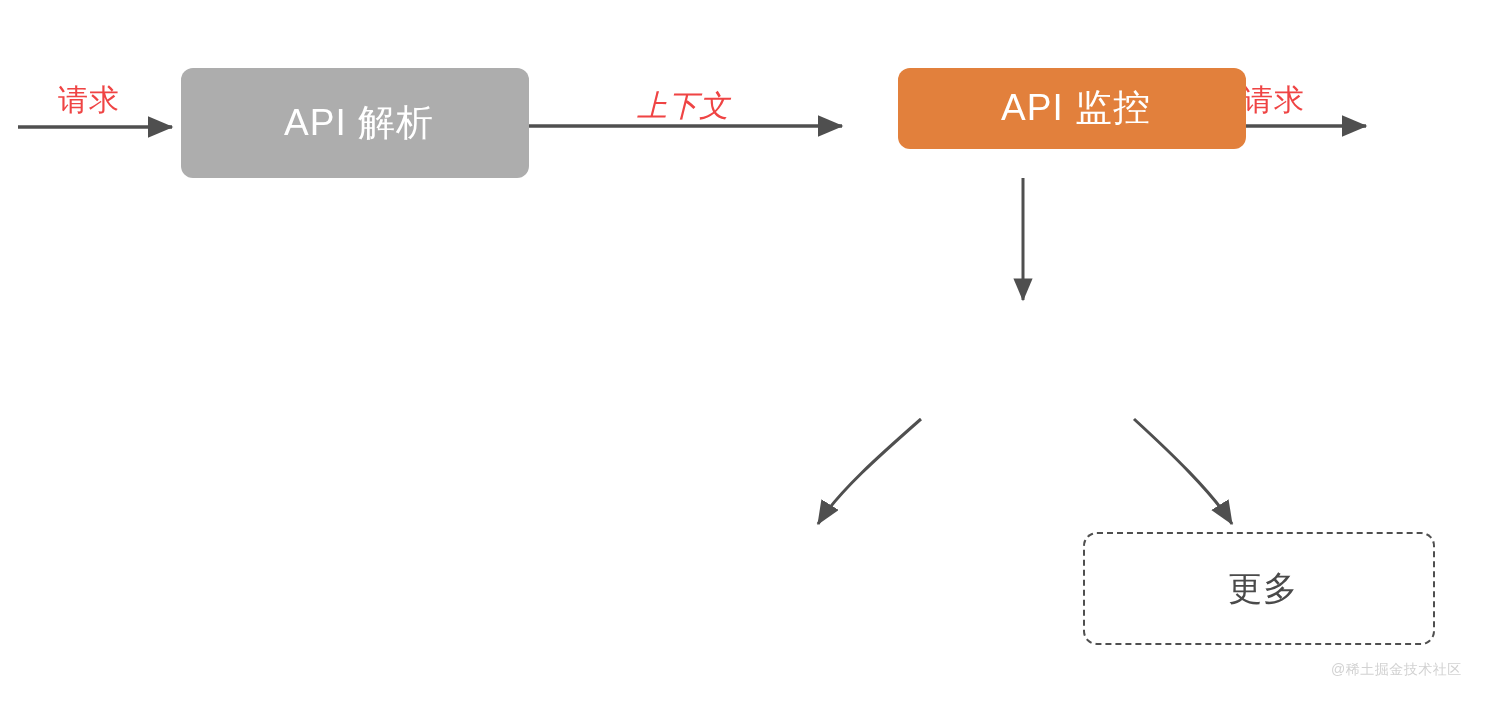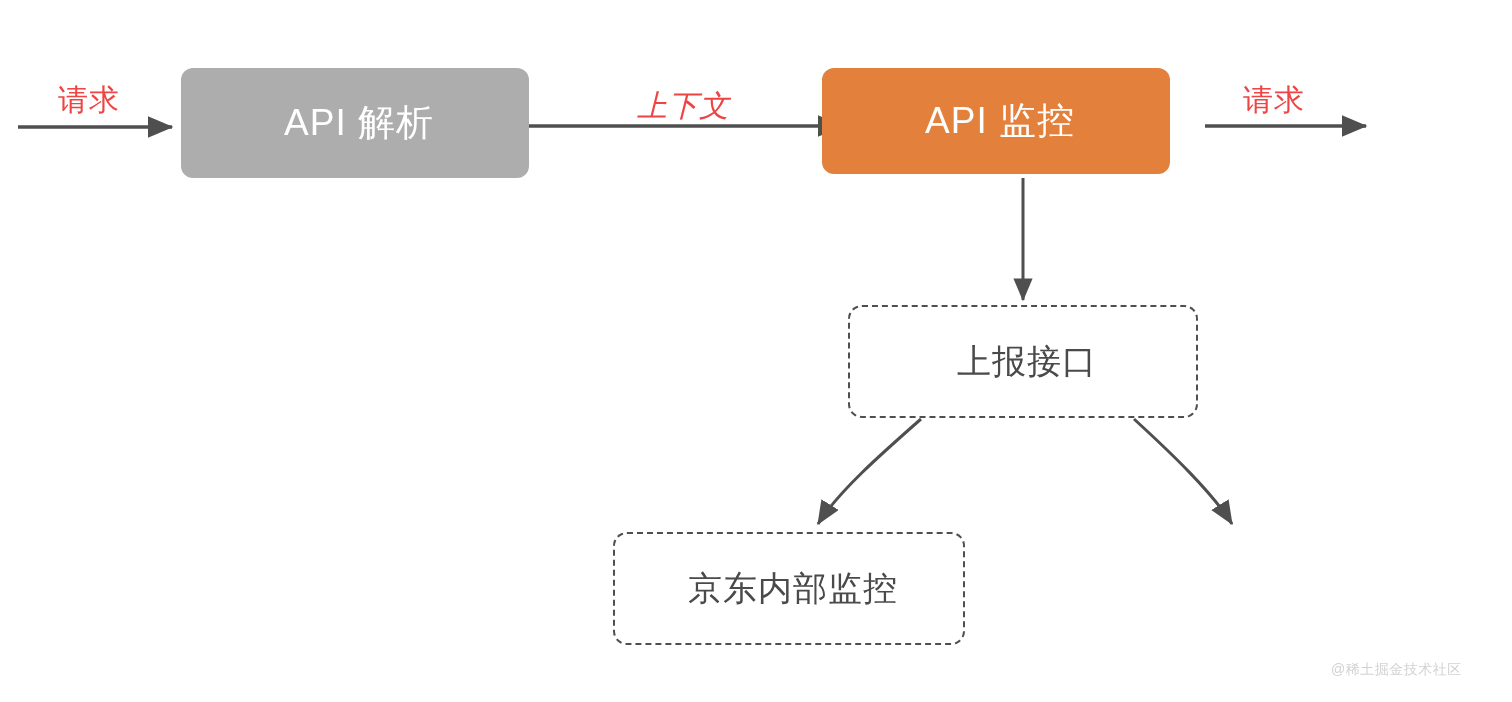--- a/index.html
+++ b/index.html
@@ -110,28 +110,25 @@
   <div class="edge-label" style="left:58px; top:80px;">请求</div>
 
   <div class="edge-label" style="left:637px; top:86px;font-style:italic;">上下文</div>
 
   <div class="edge-label" style="left:1243px; top:80px;">请求</div>
 
   <div class="node node-solid node-gray" style="left:181px; top:68px; width:348px; height:110px;">
     <span>API 解析</span>
   </div>
 
-  <div class="node node-solid node-orange" style="left:822px; top:68px; width:348px; height:106px;">
+  <div class="node node-solid node-orange" style="left:898px; top:68px; width:348px; height:81px;">
     <span>API 监控</span>
   </div>
 
-  <div class="node node-dashed" style="left:848px; top:305px; width:350px; height:113px;">
-    <span>上报接口</span>
+
+
+  <div class="node node-dashed" style="left:1083px; top:532px; width:352px; height:113px;">
+    <span>更多</span>
   </div>
-
-  <div class="node node-dashed" style="left:613px; top:532px; width:352px; height:113px;">
-    <span>京东内部监控</span>
-  </div>
-
 
   <div class="watermark" style="left:1331px; top:661px;">@稀土掘金技术社区</div>
 
 </div>
 
 </body></html>

